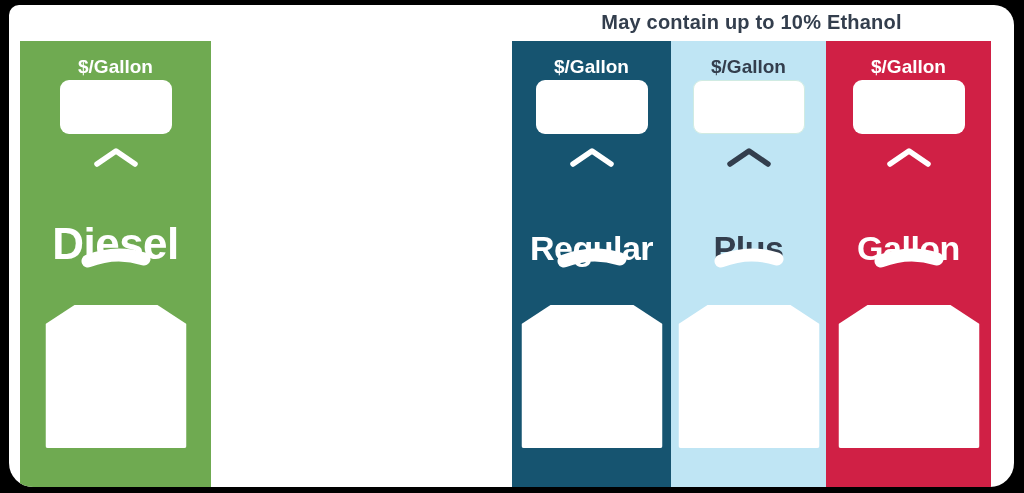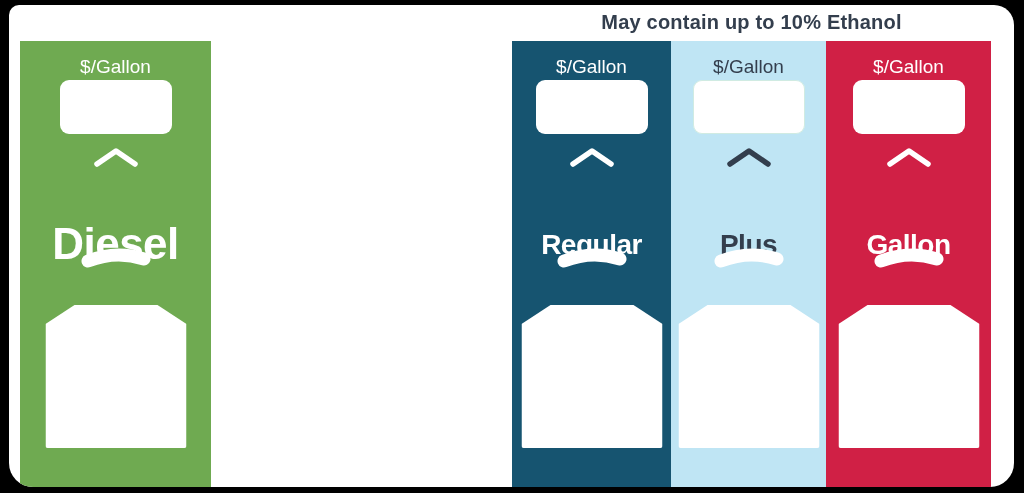--- a/index.html
+++ b/index.html
@@ -39,42 +39,42 @@
   .col-plus    { left:662px; width:155px; }
   .col-supreme { left:817px; width:165px; }
   .col > * {
     position:absolute;
     left:50%;
     transform:translateX(-50%);
   }
   .unit {
     top:15px;
     font-size:19px;
-    font-weight:400;
+    font-weight:700;
     line-height:22px;
     white-space:nowrap;
   }
   .price-window {
     top:39px;
     width:112px; height:54px;
     background:#fff;
     border-radius:9px;
   }
   .col-plus .price-window {
     box-shadow: inset 0 0 0 1px rgba(150,210,190,0.45);
   }
   .chevron { top:104px; width:48px; height:24px; }
   .grade-label {
     font-weight:bold;
     line-height:1;
     letter-spacing:-0.5px;
     white-space:nowrap;
   }
   .label-lg { top:181px; font-size:44px; }
-  .label-md { top:190px; font-size:28px; }
+  .label-md { top:190px; font-size:34px; }
   .pill   { top:205px; width:74px;  height:22px; }
   .nozzle { top:264px; width:141px; height:143px; }
 </style>
 </head>
 <body style="background-color: rgb(0, 0, 0);">
 
 <div class="panel" style="background-color: rgb(255, 255, 255);">
 
   <div class="note" style="color: rgb(51, 62, 77);">May contain up to 10% Ethanol</div>
 

